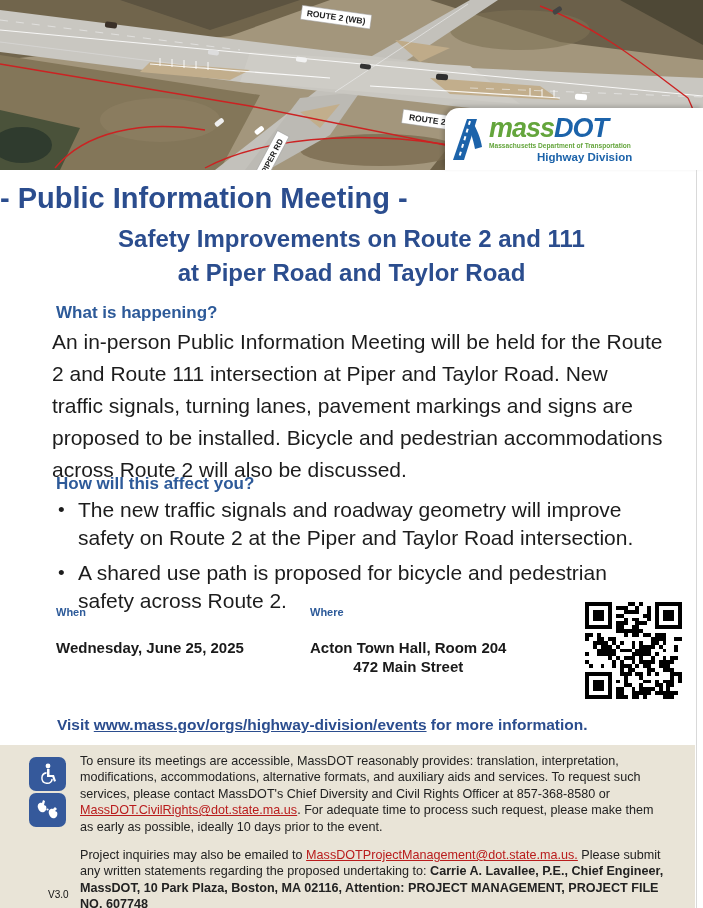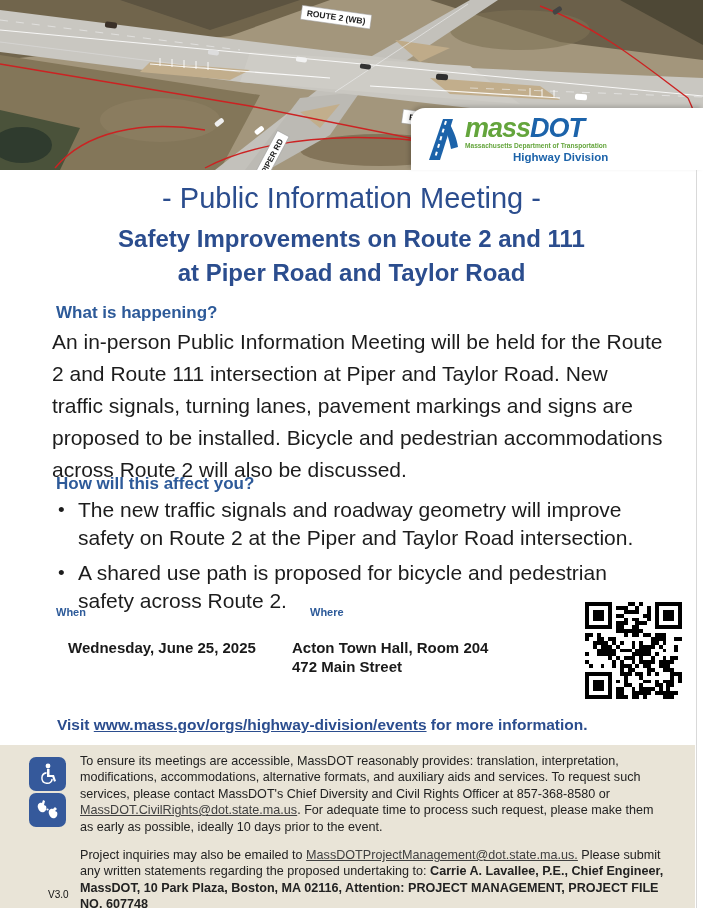--- a/index.html
+++ b/index.html
@@ -6,68 +6,68 @@
   body{width:703px;height:908px;position:relative;background:#ffffff;
        font-family:"Liberation Sans","DejaVu Sans",sans-serif;overflow:hidden;}
   .page{position:absolute;inset:0;background:#fff;}
 
   
   .photo{position:absolute;left:0;top:0;width:703px;height:170px;overflow:hidden;}
   .photo svg{display:block;}
   .route-label{font-weight:bold;fill:#1e1e1e;}
 
   
-  .logo-card{position:absolute;right:0px;top:108px;width:292px;height:62px;background:#fff;
+  .logo-card{position:absolute;right:0px;top:108px;width:258px;height:62px;background:#fff;
              border-radius:14px 0 0 0;box-shadow:-2px -2px 4px rgba(0,0,0,.18);
-             display:flex;align-items:center;padding-left:12px;box-sizing:border-box;}
+             display:flex;align-items:center;padding-left:2px;box-sizing:border-box;}
   .logo-road{flex:0 0 auto;margin-right:6px;}
   .logo-text{line-height:1;}
   .logo-word{font-style:italic;font-weight:bold;font-size:27px;letter-spacing:-1px;}
   .logo-mass{color:#64a53c;}
   .logo-dot{color:#1c63aa;}
   .logo-sub{color:#64a53c;font-size:6.6px;font-weight:bold;margin-top:1px;}
   .logo-div{color:#1c63aa;font-size:11.5px;font-weight:bold;margin-top:2px;margin-left:48px;}
 
   
-  .title{position:absolute;left:0;top:182px;width:100%;text-align:center;
-         color:#2b4d8e;font-size:29px;font-weight:normal;}
+  .title{position:absolute;left:0;top:182px;width:100%;
+         color:#2b4d8e;font-size:29px;font-weight:bold;}
   .subtitle{position:absolute;left:0;top:222px;width:100%;text-align:center;
             color:#2b4d8e;font-size:24px;font-weight:bold;line-height:34px;}
 
   
   .sec-heading{position:absolute;left:56px;color:#2d5a99;font-size:17px;font-weight:bold;}
   .h-what{top:303px;text-align:right;}
   .h-how{top:474px;}
   .body-par{position:absolute;left:52px;top:326px;width:612px;color:#1c1c1c;
             font-size:21px;line-height:32px;}
   .bullets{position:absolute;left:56px;top:496px;width:600px;margin:0;padding:0;
            list-style:none;color:#1c1c1c;font-size:21px;line-height:28px;}
   .bullets li{position:relative;padding-left:22px;margin-bottom:7px;}
   .bullets li::before{content:"•";position:absolute;left:2px;top:0;font-size:19px;}
 
   
   .col-heading{position:absolute;color:#2d5a99;font-size:11px;font-weight:bold;top:606px;}
   .h-when{left:56px;} .h-where{left:310px;}
   .col-lines{position:absolute;top:638px;color:#1a1a1a;font-size:15px;font-weight:bold;line-height:19px;}
-  .c-when{left:68px;} .c-where{left:292px;}
+  .c-when{left:56px;} .c-where{left:310px;text-align:center;}
   .qr{position:absolute;left:585px;top:602px;width:97px;height:97px;background:#fff;}
 
   
   .visit{position:absolute;left:57px;top:716px;font-size:15.5px;font-weight:bold;color:#2b4d8e;}
   .visit .link{text-decoration:underline;cursor:pointer;}
 
   
   .footer{position:absolute;left:0;top:745px;width:695px;height:163px;background:#e9e4d7;}
   .access-icons{position:absolute;left:29px;top:12px;width:37px;}
   .access-icon{width:37px;height:34px;background:#35599b;border-radius:7px;margin-bottom:2px;
                display:flex;align-items:center;justify-content:center;}
   .footer-text{position:absolute;left:80px;top:8px;width:590px;color:#222;
                font-size:12.6px;line-height:16.4px;}
   .footer-text p{margin:0 0 12px 0;}
-  .f-link{color:#404040;text-decoration:underline;cursor:pointer;}
+  .f-link{color:#b91c1c;text-decoration:underline;cursor:pointer;}
   .f-bold{font-weight:bold;}
   .version{position:absolute;left:8px;bottom:8px;font-size:10px;color:#111;margin-left:40px;}
 
   .page-edge{position:absolute;right:6px;top:170px;bottom:0;width:1px;background:#d9d9d9;}
 </style>
 </head>
 <body>
 
 <div class="page">
 

